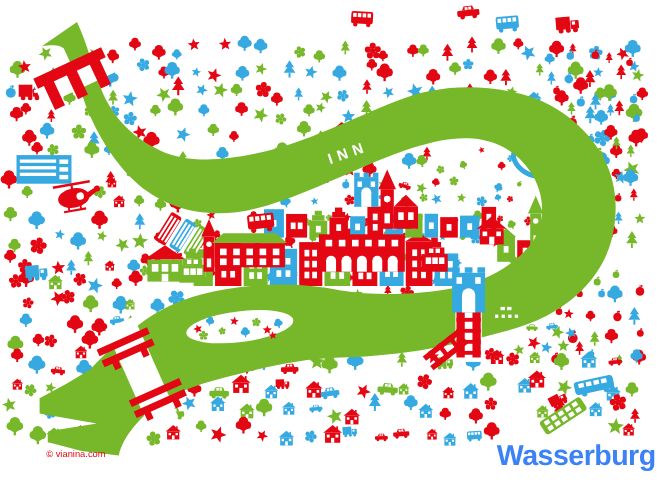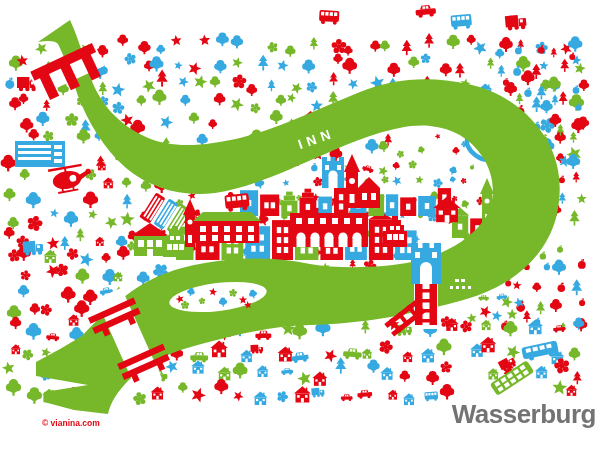--- a/index.html
+++ b/index.html
@@ -1,21 +1,21 @@
 <!DOCTYPE html>
 <html><head>
 <meta charset="utf-8">
 <style>
   html,body{margin:0;padding:0;background:#fff;}
   #poster{position:relative;width:600px;height:450px;background:#fff;overflow:hidden;
           font-family:"Liberation Sans",sans-serif;}
   #map-svg{position:absolute;left:0;top:0;}
   .map-title{position:absolute;top:399px;right:4px;font-size:26px;font-weight:800;
              letter-spacing:-0.5px;}
-  .copyright{position:absolute;left:42px;top:407px;font-size:8.5px;font-weight:bold;margin-top:11px;}
+  .copyright{position:absolute;left:42px;top:407px;font-size:8.5px;font-weight:normal;}
 </style>
 </head>
 <body>
 
 <div id="poster">
   <svg id="map-svg" width="600" height="450" viewBox="0 0 600 450">
       <g>
         <g transform="translate(41.5,48.6) rotate(-28)">
           <polygon points="0.0,-6.4 1.7,-2.3 6.1,-2.0 2.7,0.9 3.8,5.2 0.0,2.8 -3.8,5.2 -2.7,0.9 -6.1,-2.0 -1.7,-2.3" fill="#76b82a"></polygon>
         </g>
@@ -3761,15 +3761,15 @@
         <g transform="translate(507,363) rotate(-28)">
           <rect x="-8.0" y="-4.8" width="9.9" height="8.8" fill="#e30613"></rect>
           <rect x="2.2" y="-1.9" width="5.8" height="5.9" fill="#e30613" rx="0.64"></rect>
           <rect x="3.2" y="-1.1" width="2.2" height="2.2" fill="#ffffff"></rect>
           <circle cx="-4.8" cy="4.8" r="1.8" fill="#e30613"></circle>
           <circle cx="0.3" cy="4.8" r="1.8" fill="#e30613"></circle>
           <circle cx="5.3" cy="4.8" r="1.8" fill="#e30613"></circle>
         </g>
       </g>
     </svg>
-  <div class="map-title" style="color: #737373; margin-left: 48px;">Wasserburg</div>
+  <div class="map-title" style="color: #3b82f6; margin-left: 48px;">Wasserburg</div>
   <div class="copyright" style="color: rgb(227, 6, 19);">© vianina.com</div>
 </div>
 
 </body></html>

